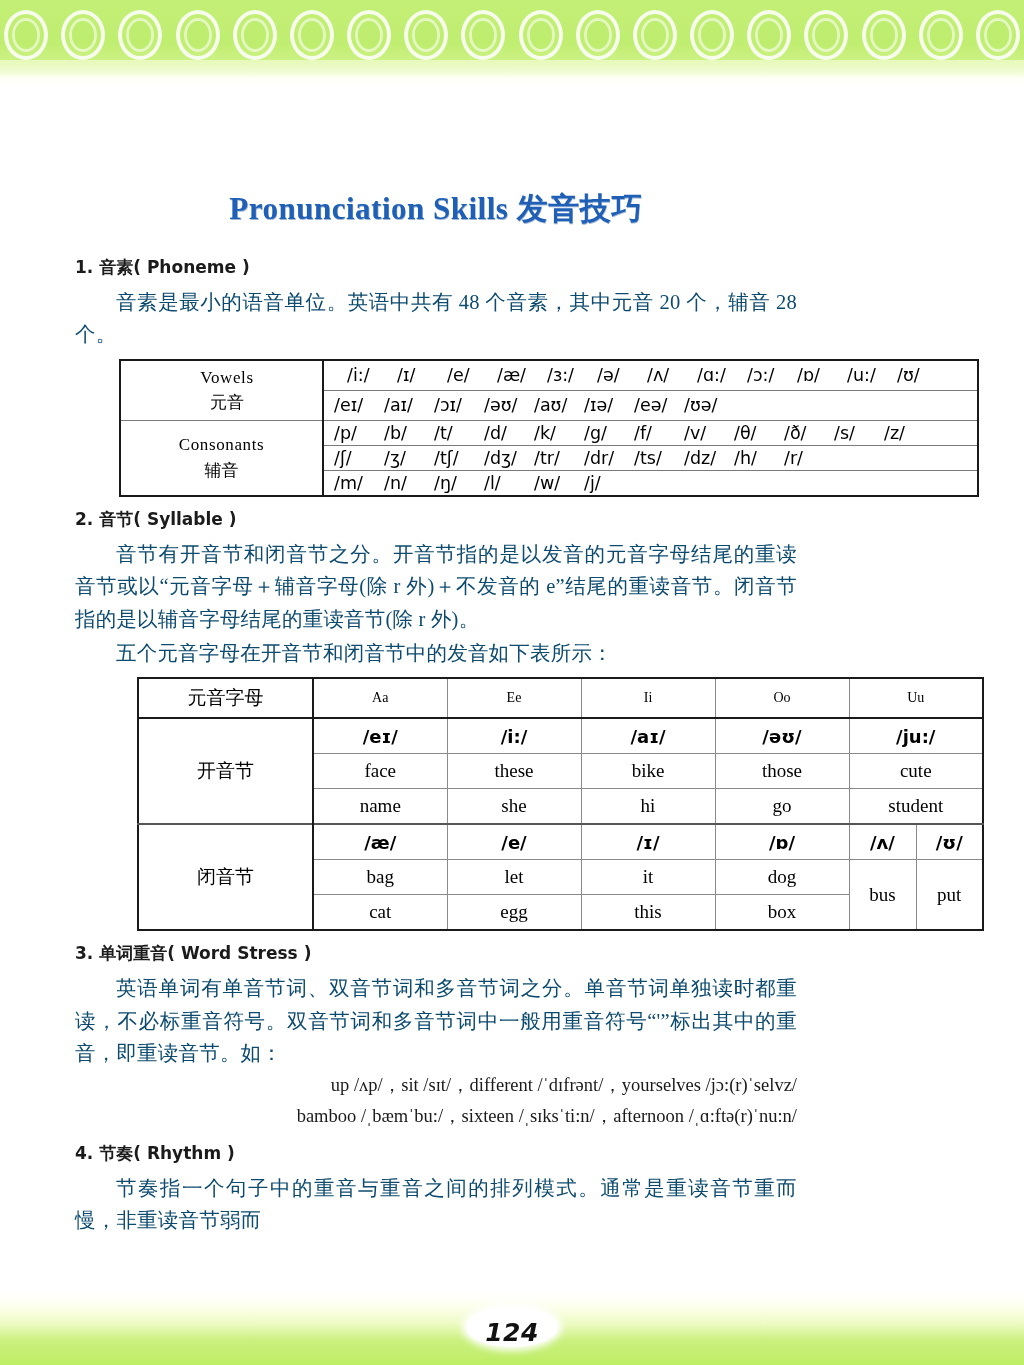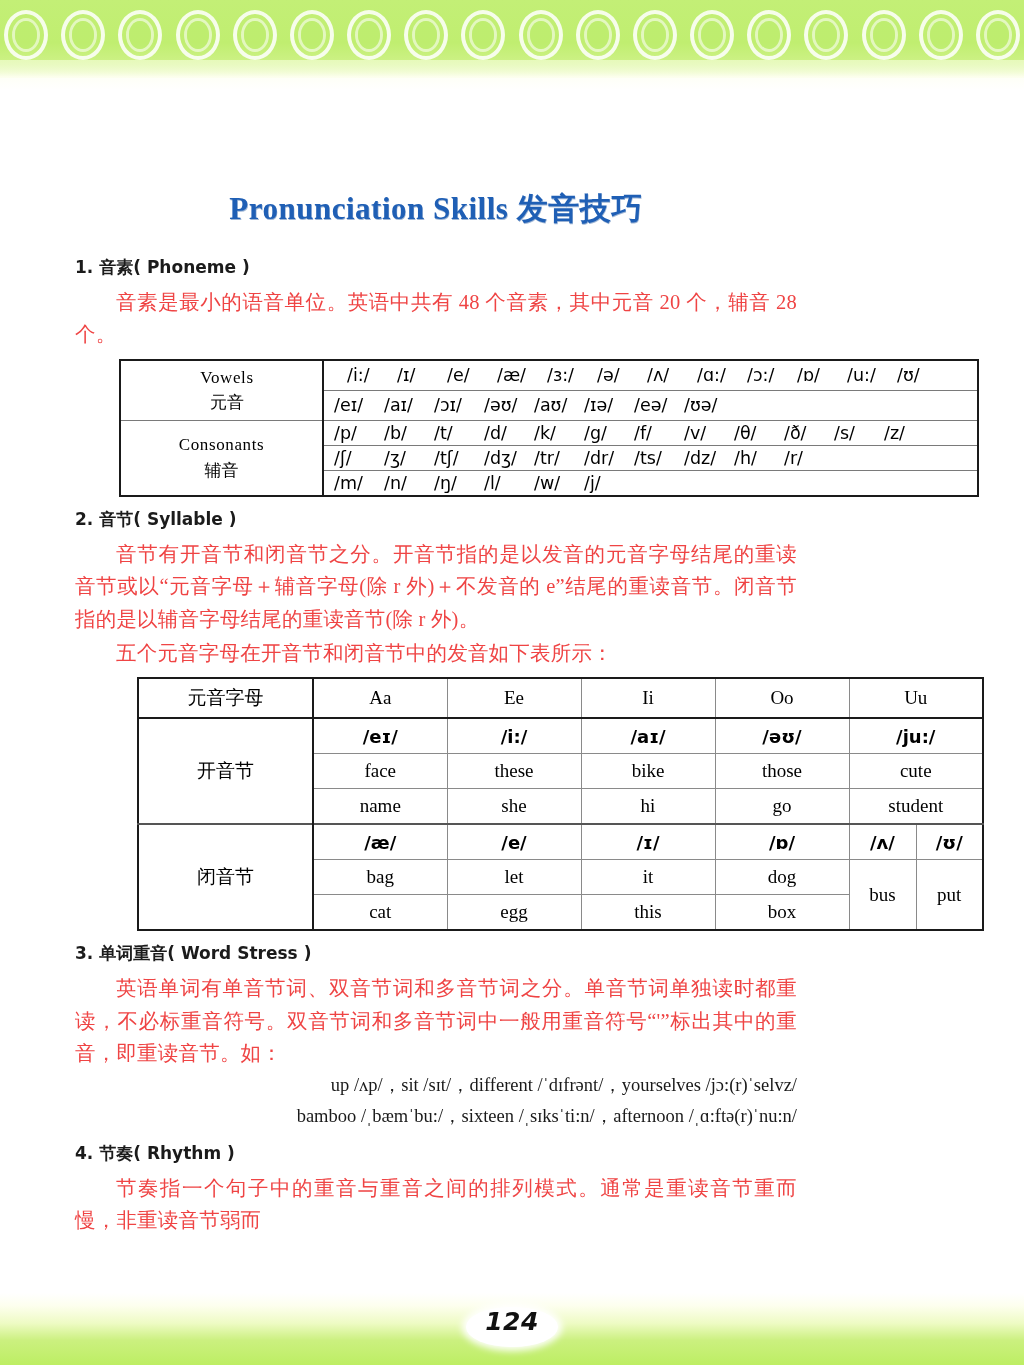--- a/index.html
+++ b/index.html
@@ -41,21 +41,21 @@
 
   
   #footer-band{
     position:absolute;left:0;bottom:0;width:1024px;height:72px;
     background:linear-gradient(180deg,#ffffff 0%,#fdffee 18%,#eefbc4 42%,#cbf07f 66%,#bdee63 100%);
   }
   #page-number-oval{
     position:absolute;left:50%;transform:translateX(-50%);
     top:14px;width:92px;height:40px;border-radius:50%;
     background:#ffffff;
-    display:flex;align-items:flex-start;justify-content:center;
+    display:flex;align-items:flex-end;justify-content:center;
     box-shadow:0 0 7px 4px rgba(255,255,255,.95);
   }
   #page-number-oval span{
     font-family:"DejaVu Sans",sans-serif;
     font-weight:bold;font-style:italic;font-size:25px;color:#111;
     letter-spacing:.5px;
   }
 
   
   #content{
@@ -78,21 +78,21 @@
     font-family:"DejaVu Sans",sans-serif;
     font-weight:bold;
     font-size:17px;
     color:#1b1b1b;
     margin:11px 0 7px 0;
   }
 
   p.body{
     font-size:20.5px;
     line-height:1.58;
-    color:#ef4444;
+    color:#0c4a6e;
     margin:0 0 2px 0;
     text-align:justify;
     text-indent:2em;
     letter-spacing:.2px;
   }
   p.example{
     font-size:18.5px;
     line-height:1.55;
     margin:2px 0 2px 0;
     text-indent:2.3em;
@@ -141,21 +141,21 @@
     border:2px solid #1a1a1a;
     table-layout:fixed;
   }
   #vowel-table td{
     border:1px solid #8a8a8a;
     text-align:center;
     font-size:19px;
     padding:3px 2px;
     height:28px;
   }
-  #vowel-table td.hdr{font-size:19px;padding:5px 2px;}
+  #vowel-table td.hdr{font-size:14px;padding:5px 2px;}
   #vowel-table td.sidelabel{
     width:175px;
     border-right:2px solid #1a1a1a;
     font-size:19px;
   }
   #vowel-table td.ipa{
     font-family:"DejaVu Sans",sans-serif;
     font-weight:bold;font-size:18px;
   }
   #vowel-table td.word{font-size:19px;}

